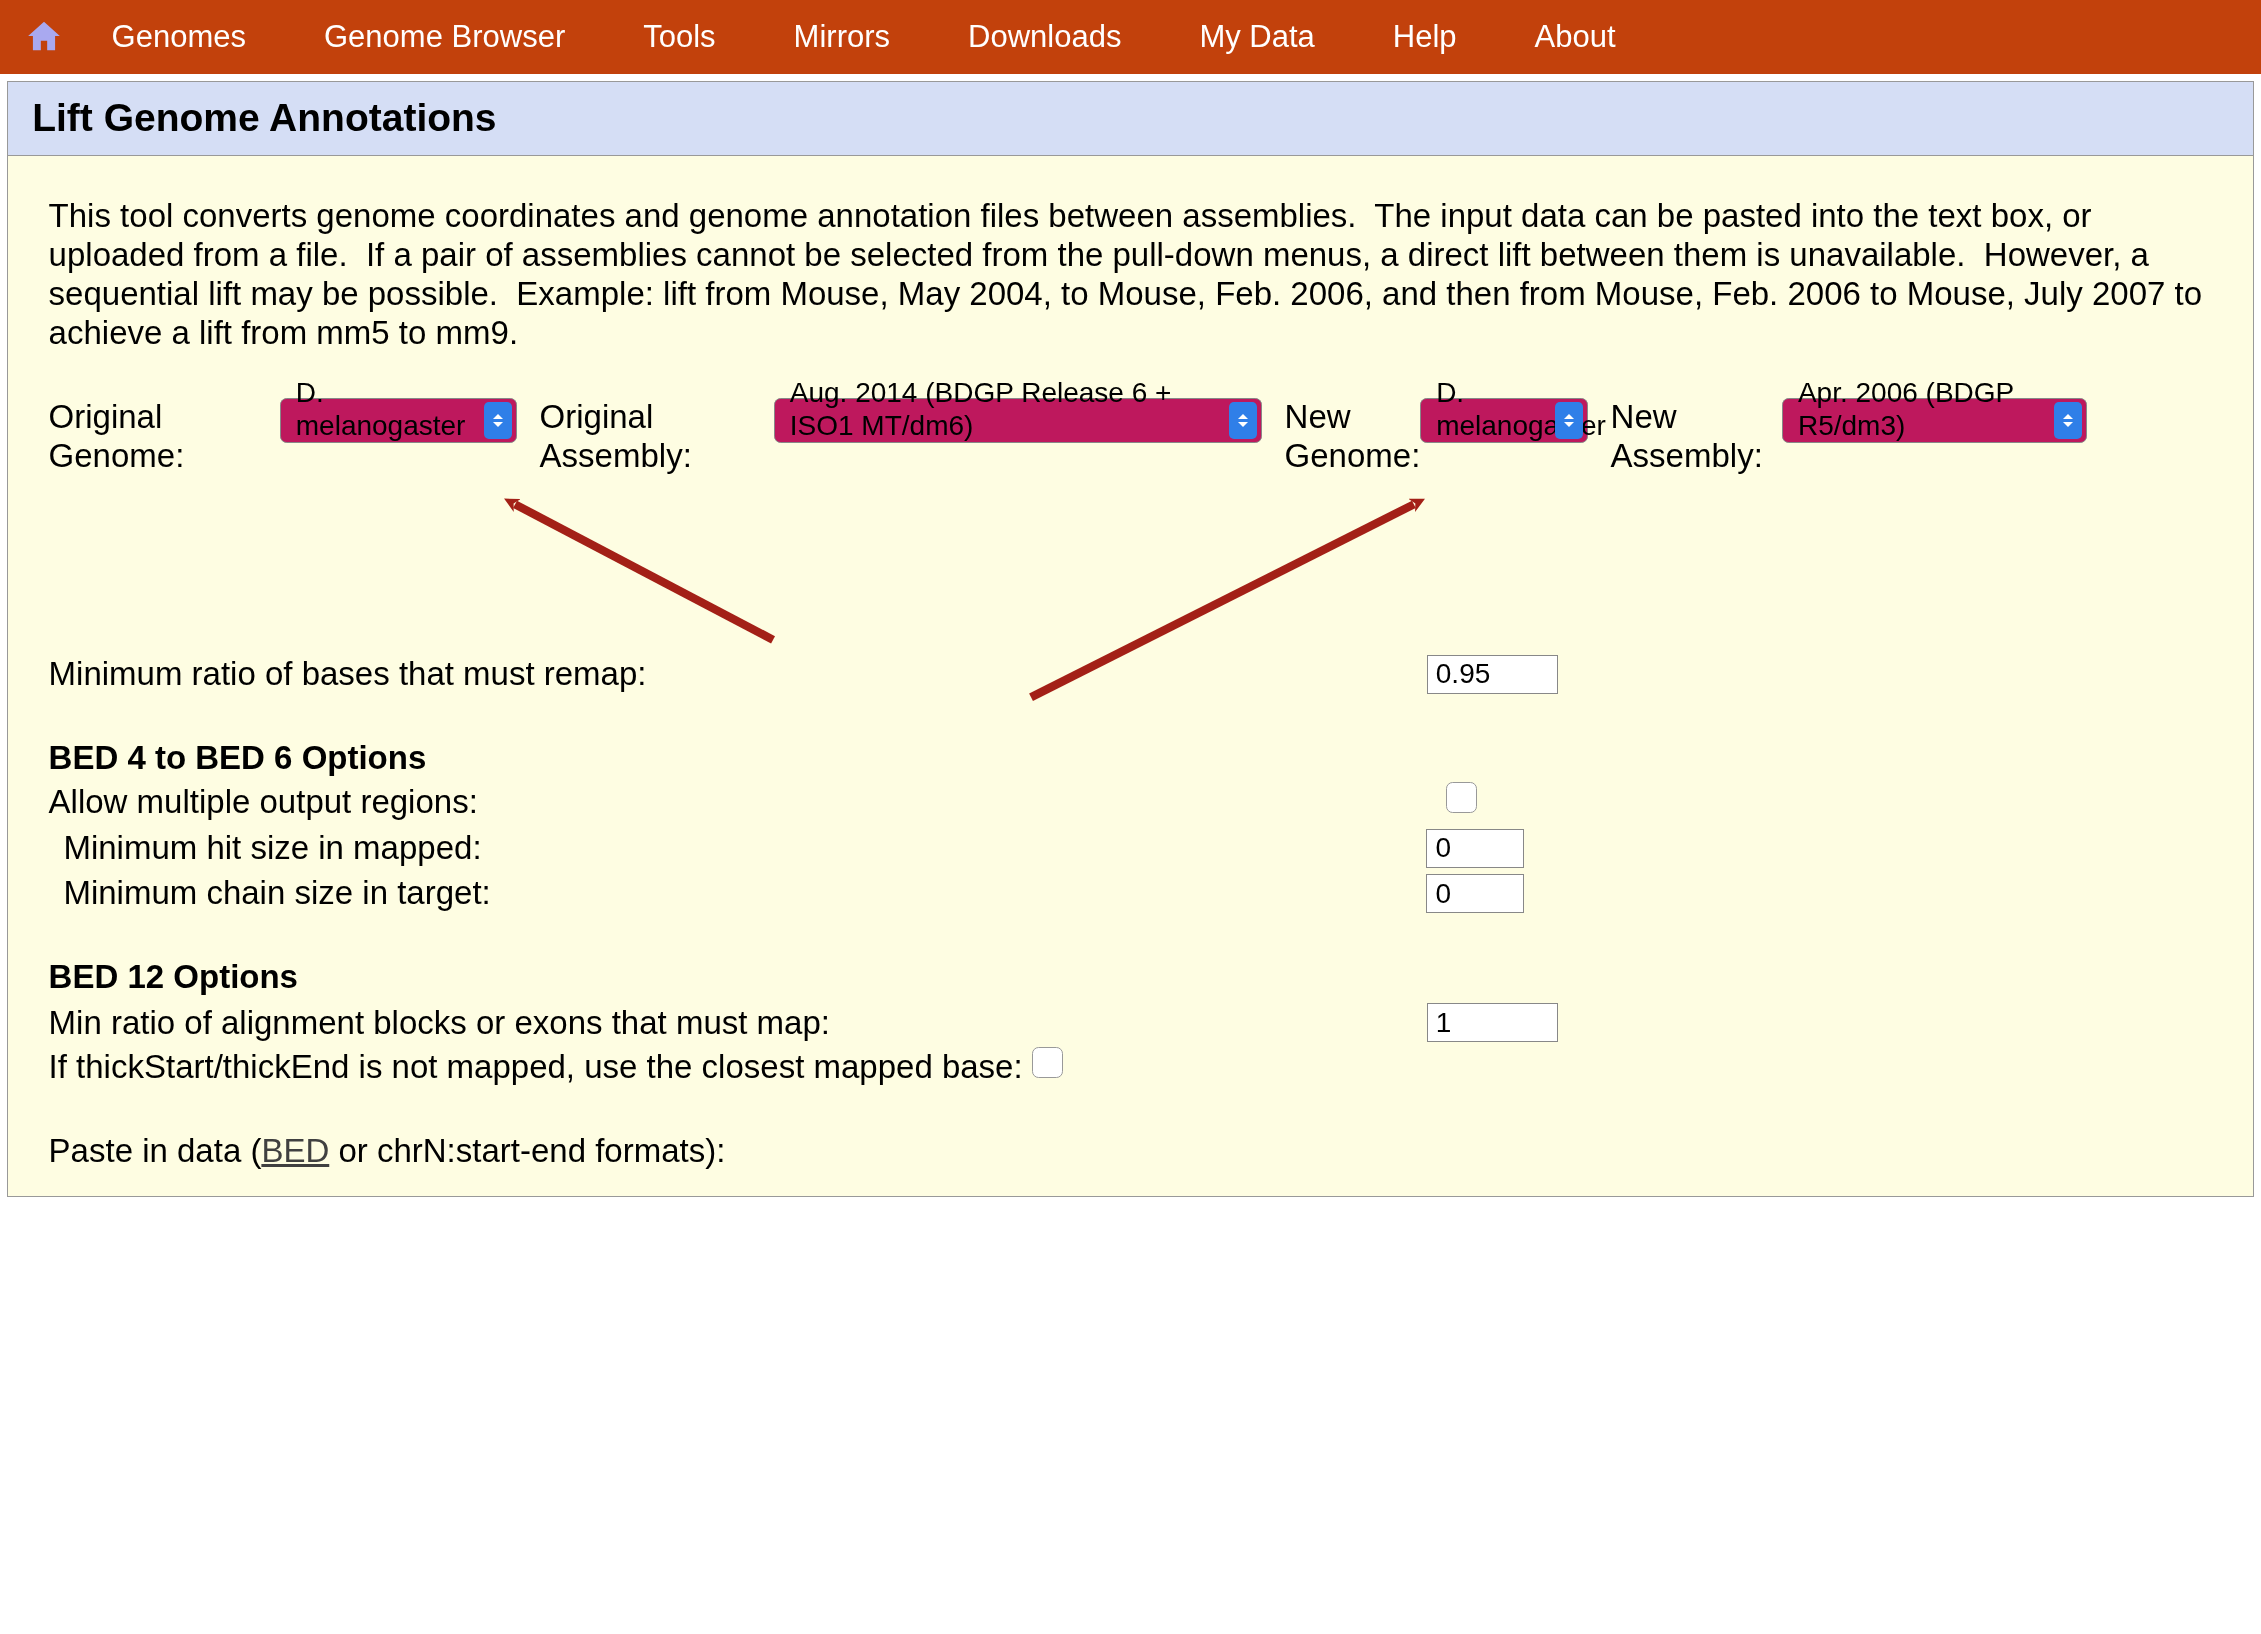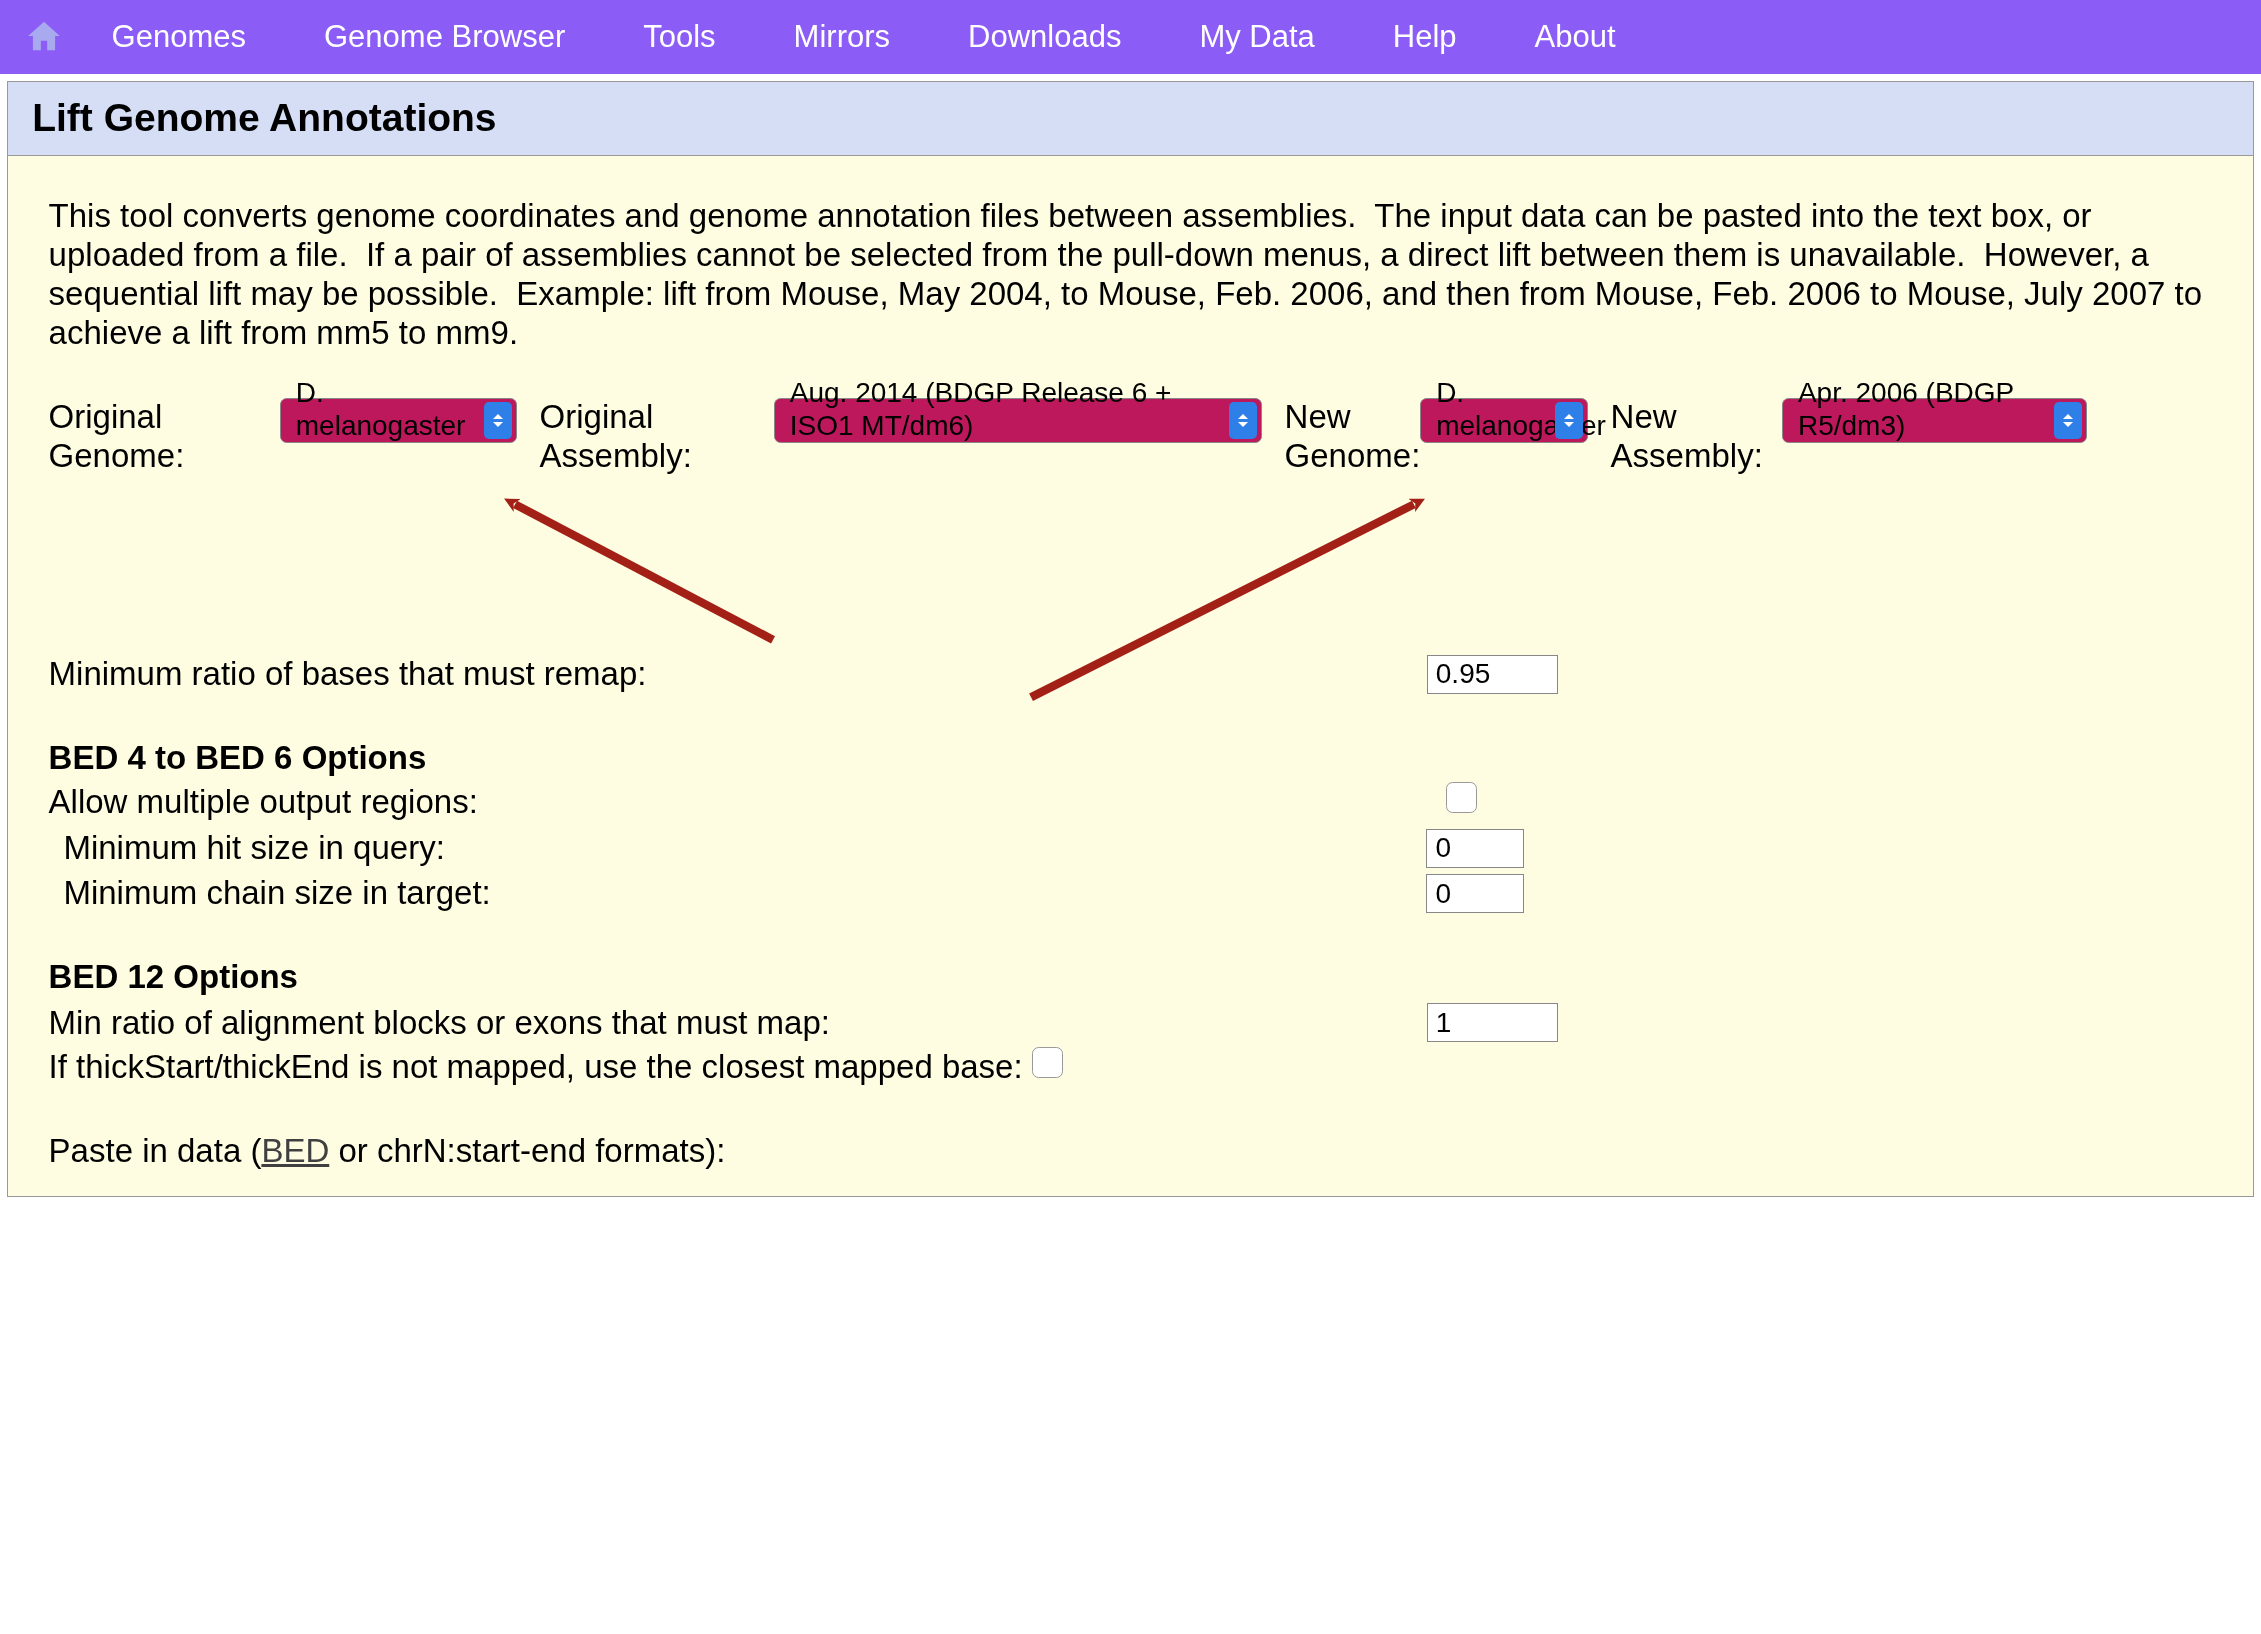--- a/index.html
+++ b/index.html
@@ -2,21 +2,21 @@
 <html style="font-size:13px"><head>
 <meta charset="utf-8">
 <style>
   * { box-sizing: border-box; }
   html, body {
     margin: 0; padding: 0;
     font-family: "Helvetica Neue", Helvetica, Arial, sans-serif;
     background: #fff;
   }
   .topnav {
-    background: #8b5cf6;
+    background: #c2410c;
     display: flex;
     align-items: center;
     padding: 0 24.6px;
     height: 74px;
   }
   .topnav .home-icon {
     color: #a9a9f0;
     margin-right: 49px;
   }
   .topnav .home-icon svg {
@@ -238,21 +238,21 @@
       <span class="row-input"><input class="text-input" value="0.95" style=""></span>
     </div>
 
     <div class="section-heading">BED 4 to BED 6 Options</div>
 
     <div class="form-row">
       <span class="row-label">Allow multiple output regions:</span>
       <span class="row-input" style="padding-left:19.7px;"><span class="checkbox"></span></span>
     </div>
     <div class="form-row indent">
-      <span class="row-label" style="min-width:1363px;">Minimum hit size in query:</span>
+      <span class="row-label" style="min-width:1363px;">Minimum hit size in mapped:</span>
       <span class="row-input"><input class="text-input" style="width: 98px;" value="0"></span>
     </div>
     <div class="form-row indent">
       <span class="row-label" style="min-width:1363px;">Minimum chain size in target:</span>
       <span class="row-input"><input class="text-input" style="width: 98px;" value="0"></span>
     </div>
 
     <div class="section-heading">BED 12 Options</div>
 
     <div class="form-row">

